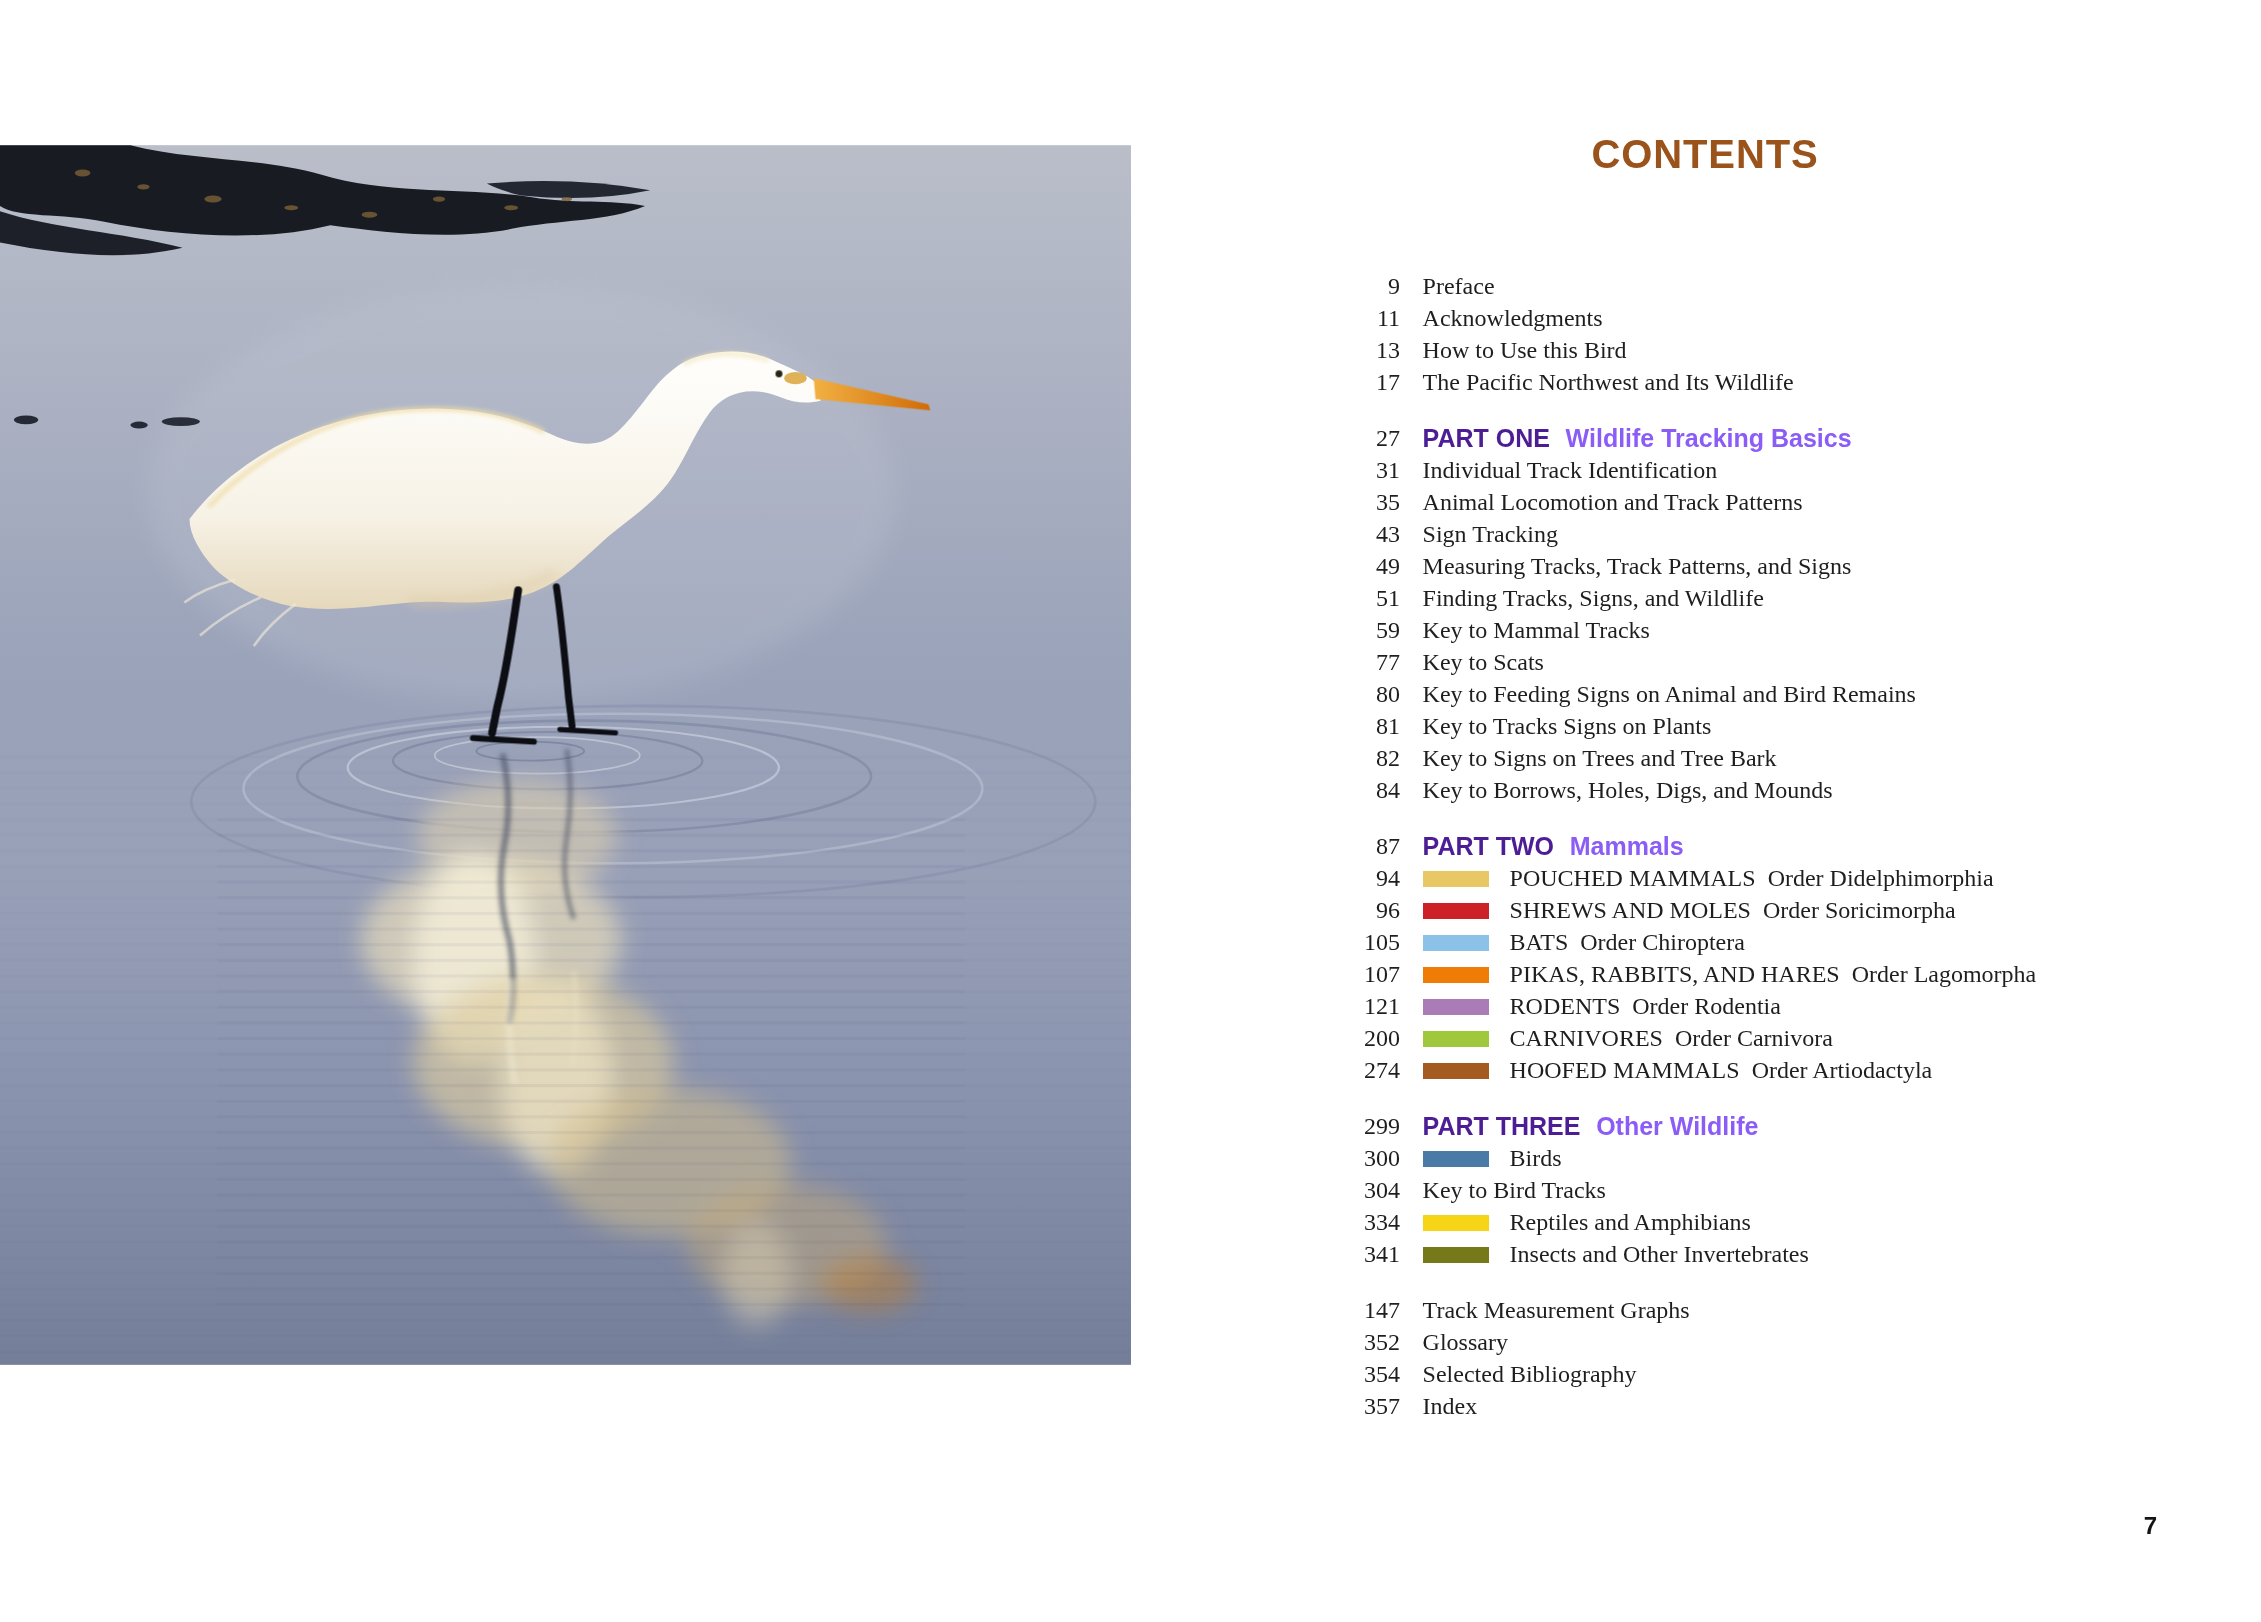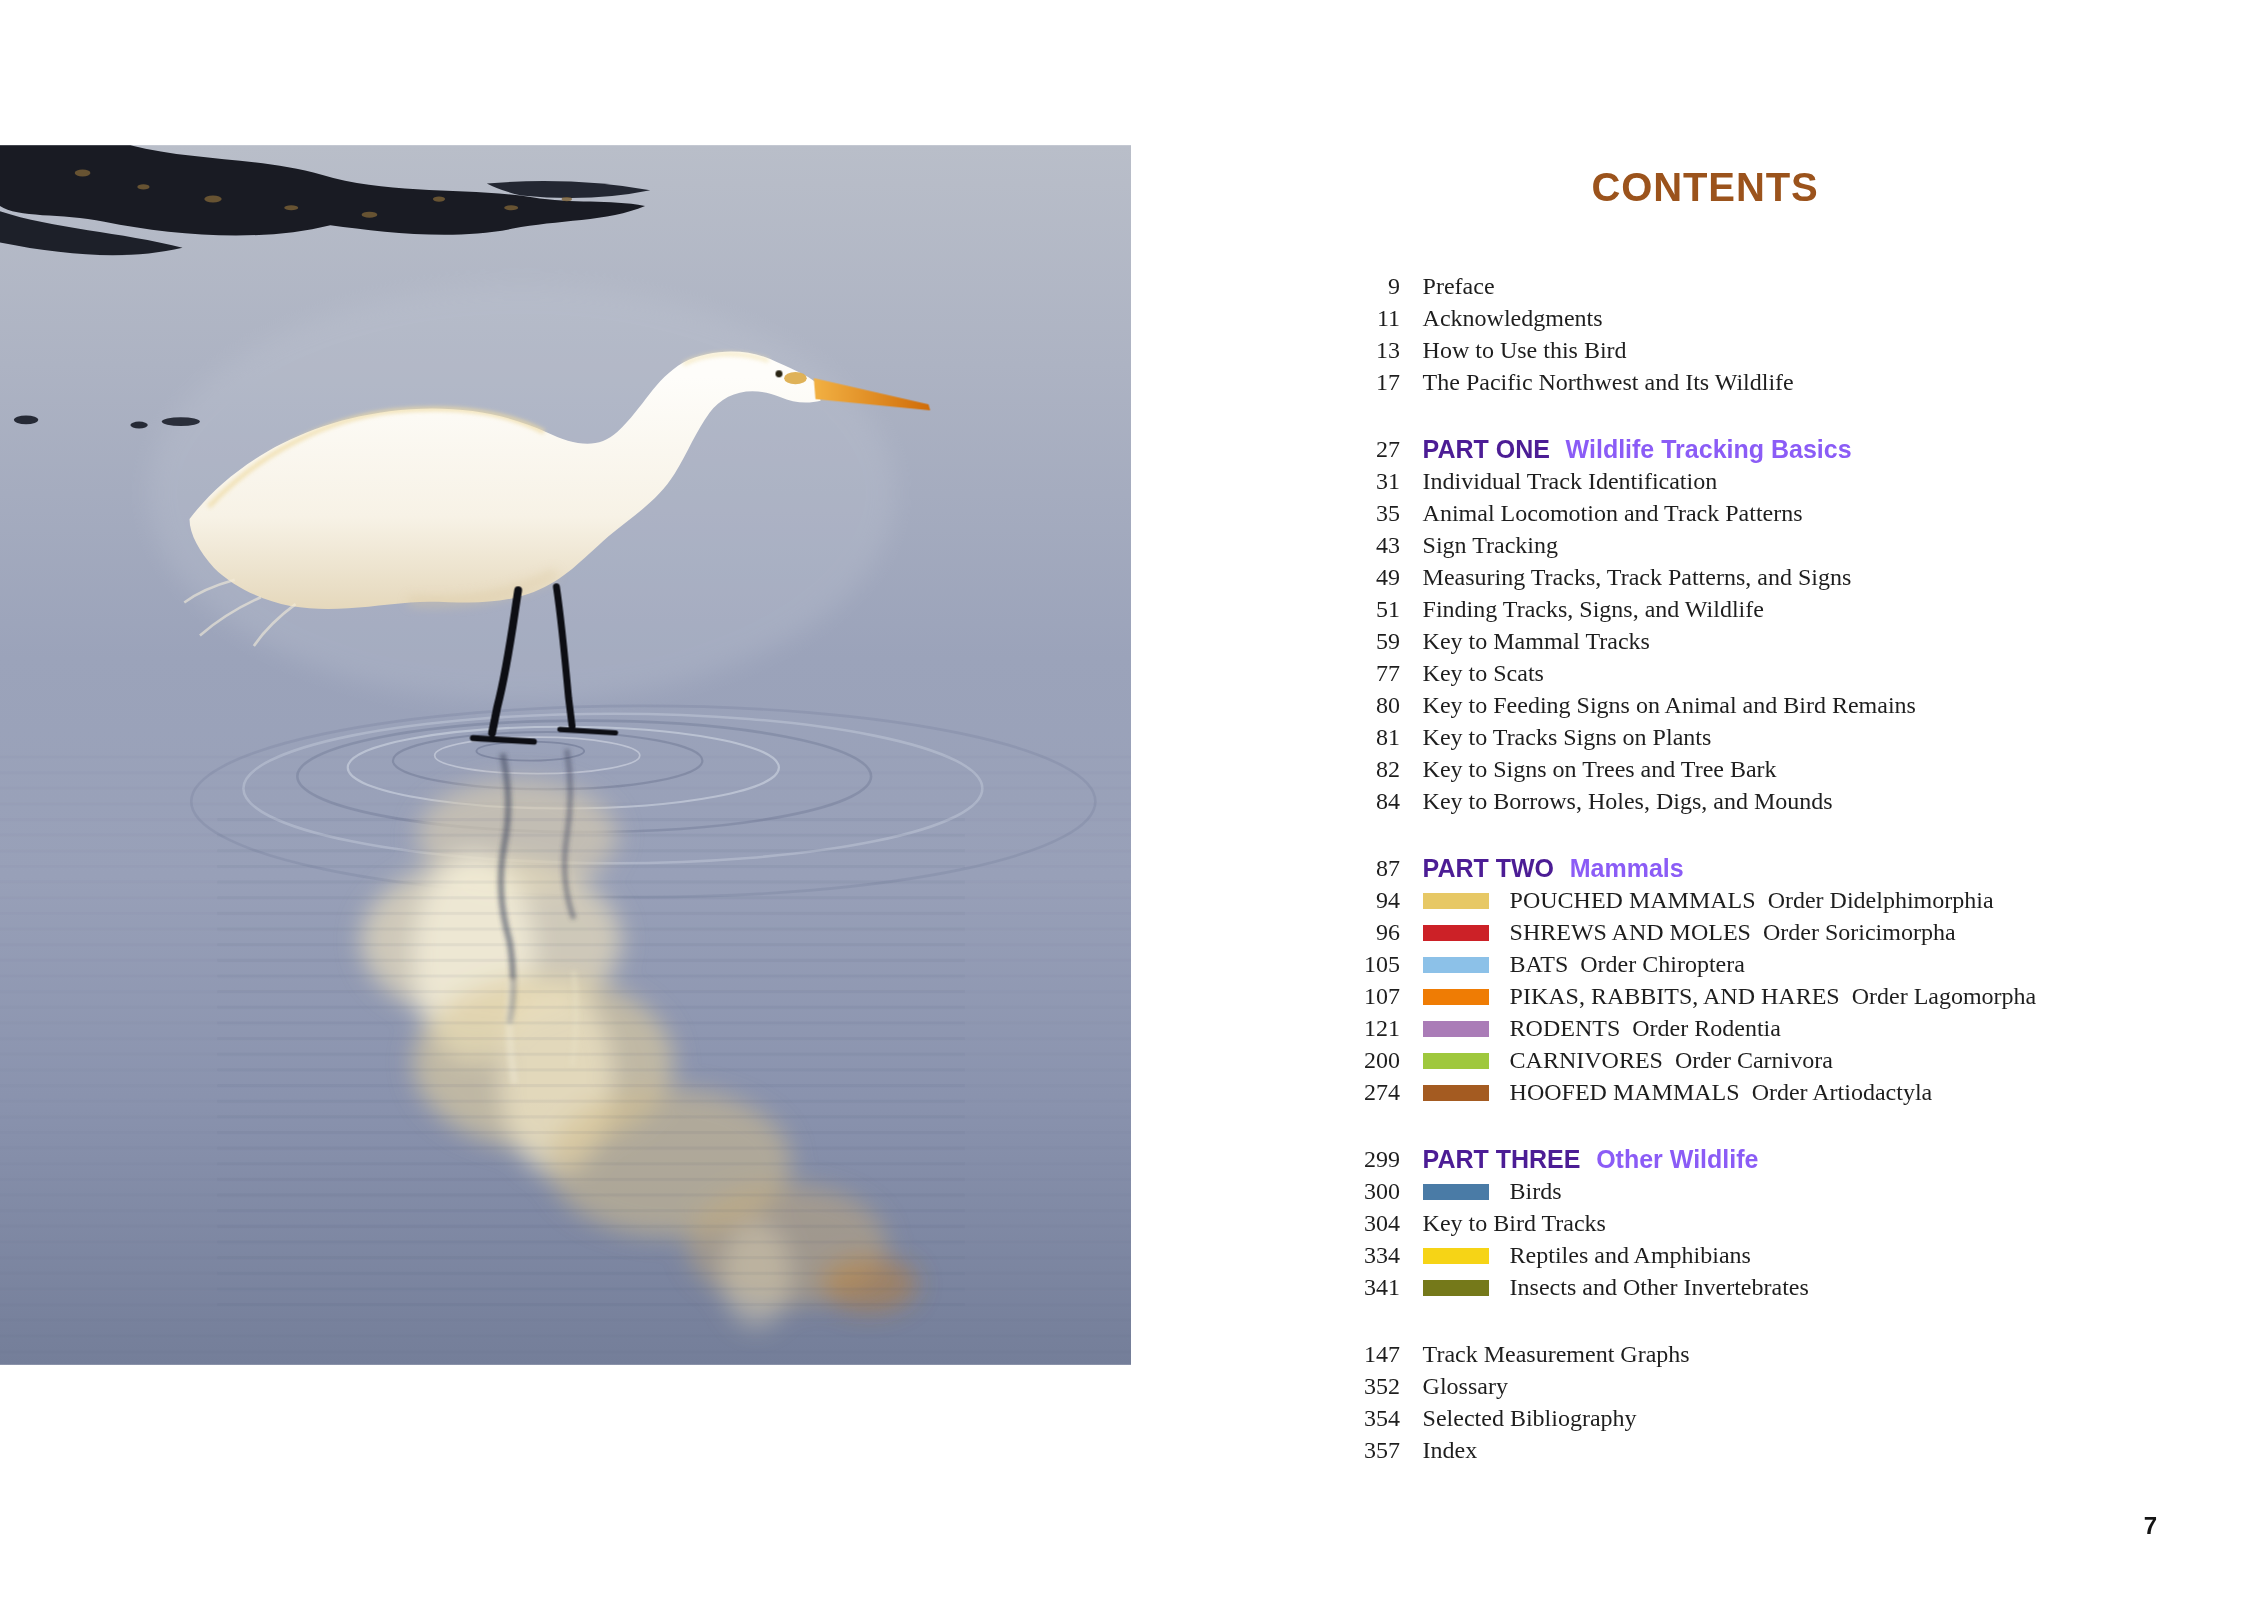--- a/index.html
+++ b/index.html
@@ -9,28 +9,27 @@
   }
   .photo {
     position:absolute; left:0; top:145px; width:1131px; height:1220px;
   }
   .toc-title {
     position:absolute; left:1344px; top:132px; width:722px;
     text-align:center;
     font-family:"Liberation Sans", sans-serif;
     font-weight:bold; font-size:40px; letter-spacing:0.9px;
     color:#9b531c;
-    margin-top:33px;
   }
   .toc {
     position:absolute; left:1344px; top:270px; width:783px;
     font-size:24px; color:#1e1e1e;
   }
   .row { display:flex; height:32px; line-height:32px; white-space:nowrap; }
-  .row.sec-start { margin-top:35px;align-items:center; }
+  .row.sec-start { margin-top:24px;align-items:center; }
   .num { width:56px; flex:none; text-align:right; }
   .entry { margin-left:22.6px; }
   .part-label, .part-title {
     font-family:"Liberation Sans", sans-serif; font-weight:bold; font-size:25px;
   }
   .part-label { color:#4c1d95; }
   .part-title { color:#8b5cf6; margin-left:15.7px; }
   .swatch {
     display:inline-block; width:66px; height:15.7px; margin-right:21px;
     vertical-align:middle; position:relative; top:-1.7px;

